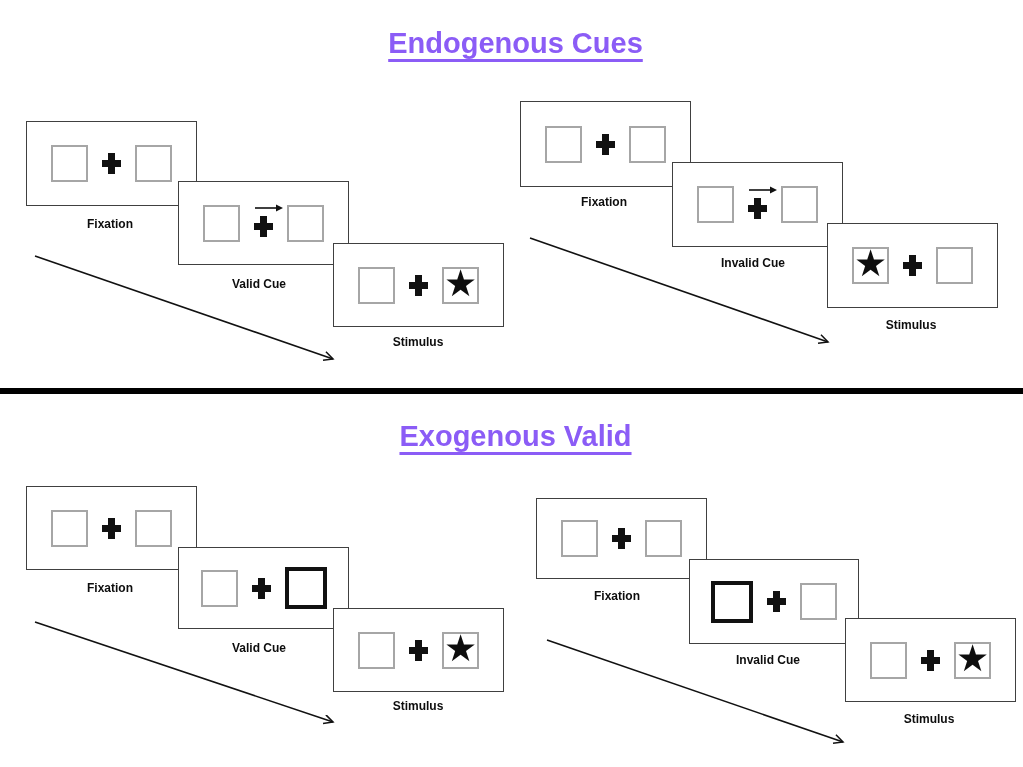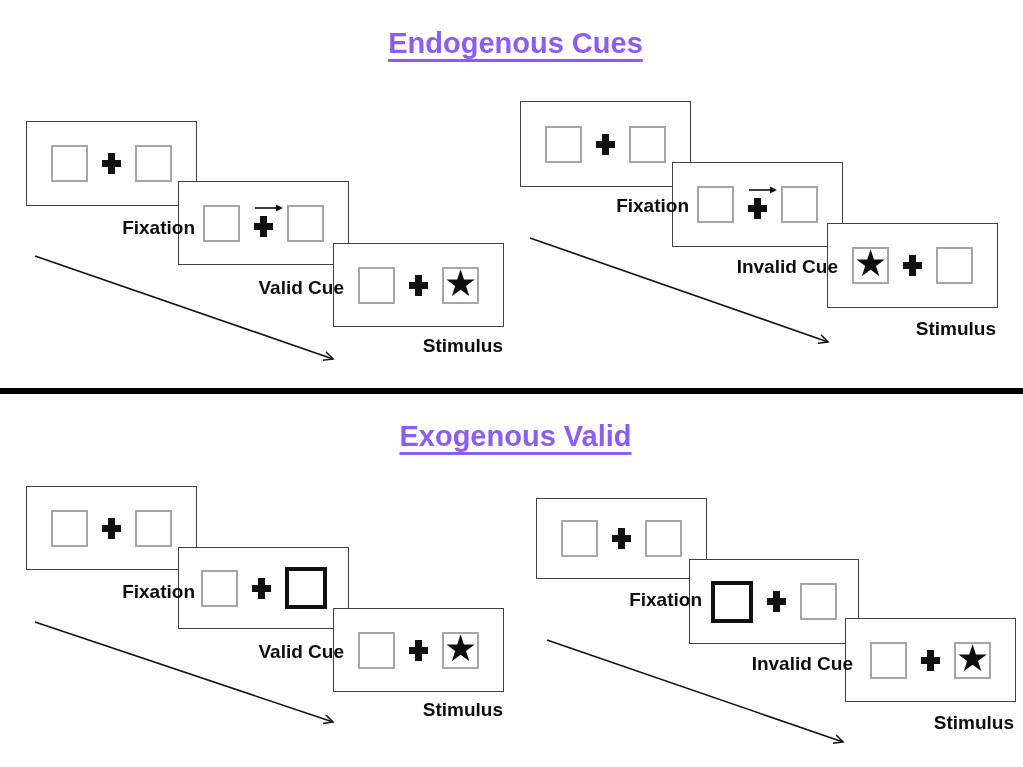--- a/index.html
+++ b/index.html
@@ -25,22 +25,22 @@
   .plus{position:relative;width:19px;height:21px;flex:none;}
   .plus::before{content:"";position:absolute;left:0;top:7px;width:19px;height:7px;background:#111;}
   .plus::after{content:"";position:absolute;left:6px;top:0;width:7px;height:21px;background:#111;}
   .cue-col{position:relative;flex:none;margin-top:7px;}
   .cue-arrow{position:absolute;left:0;top:-13px;}
   .star{
     font-family:"DejaVu Sans",sans-serif;font-size:37px;line-height:1;
     color:#0d0d0d;transform:translateY(-2px);
   }
   .label{
-    position:absolute;width:170px;text-align:right;
-    font-size:19px;font-weight:bold;color:#0d0d0d;white-space:nowrap;
+    position:absolute;width:170px;text-align:center;
+    font-size:12px;font-weight:bold;color:#0d0d0d;white-space:nowrap;
   }
   .divider{position:absolute;left:0;top:388px;width:1023px;height:6px;background:#000;}
   .arrows{position:absolute;left:0;top:0;pointer-events:none;}
 </style>
 </head>
 <body>
 
 <div class="canvas">
 
   <h1 class="title" style="top:24px;">Endogenous Cues</h1>

